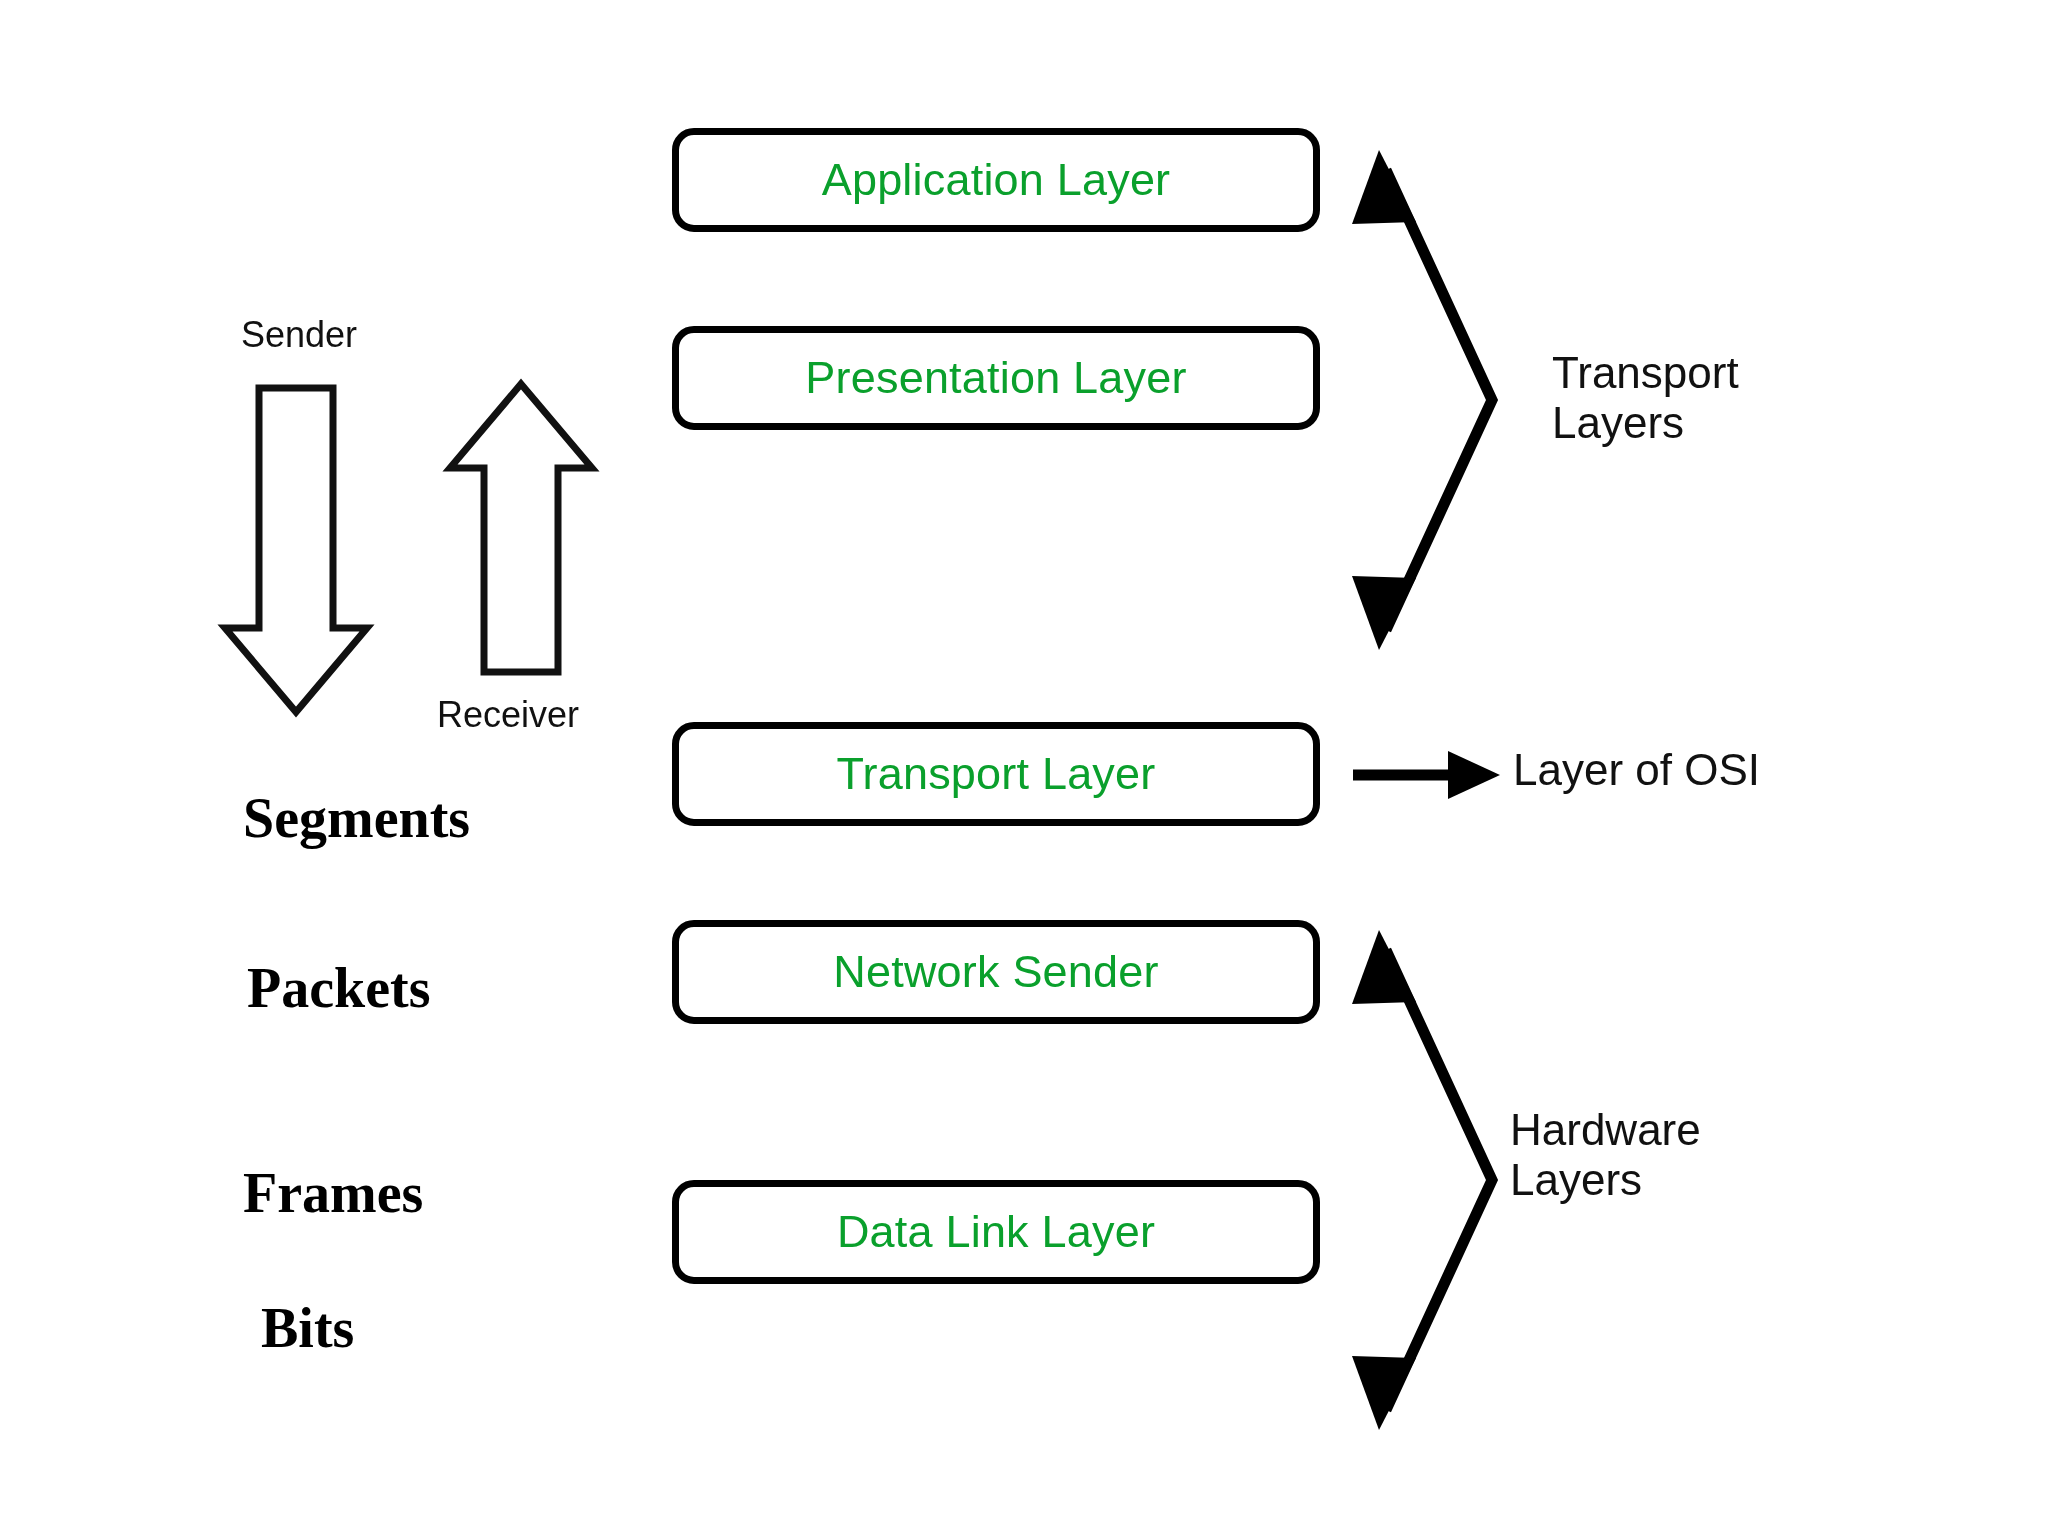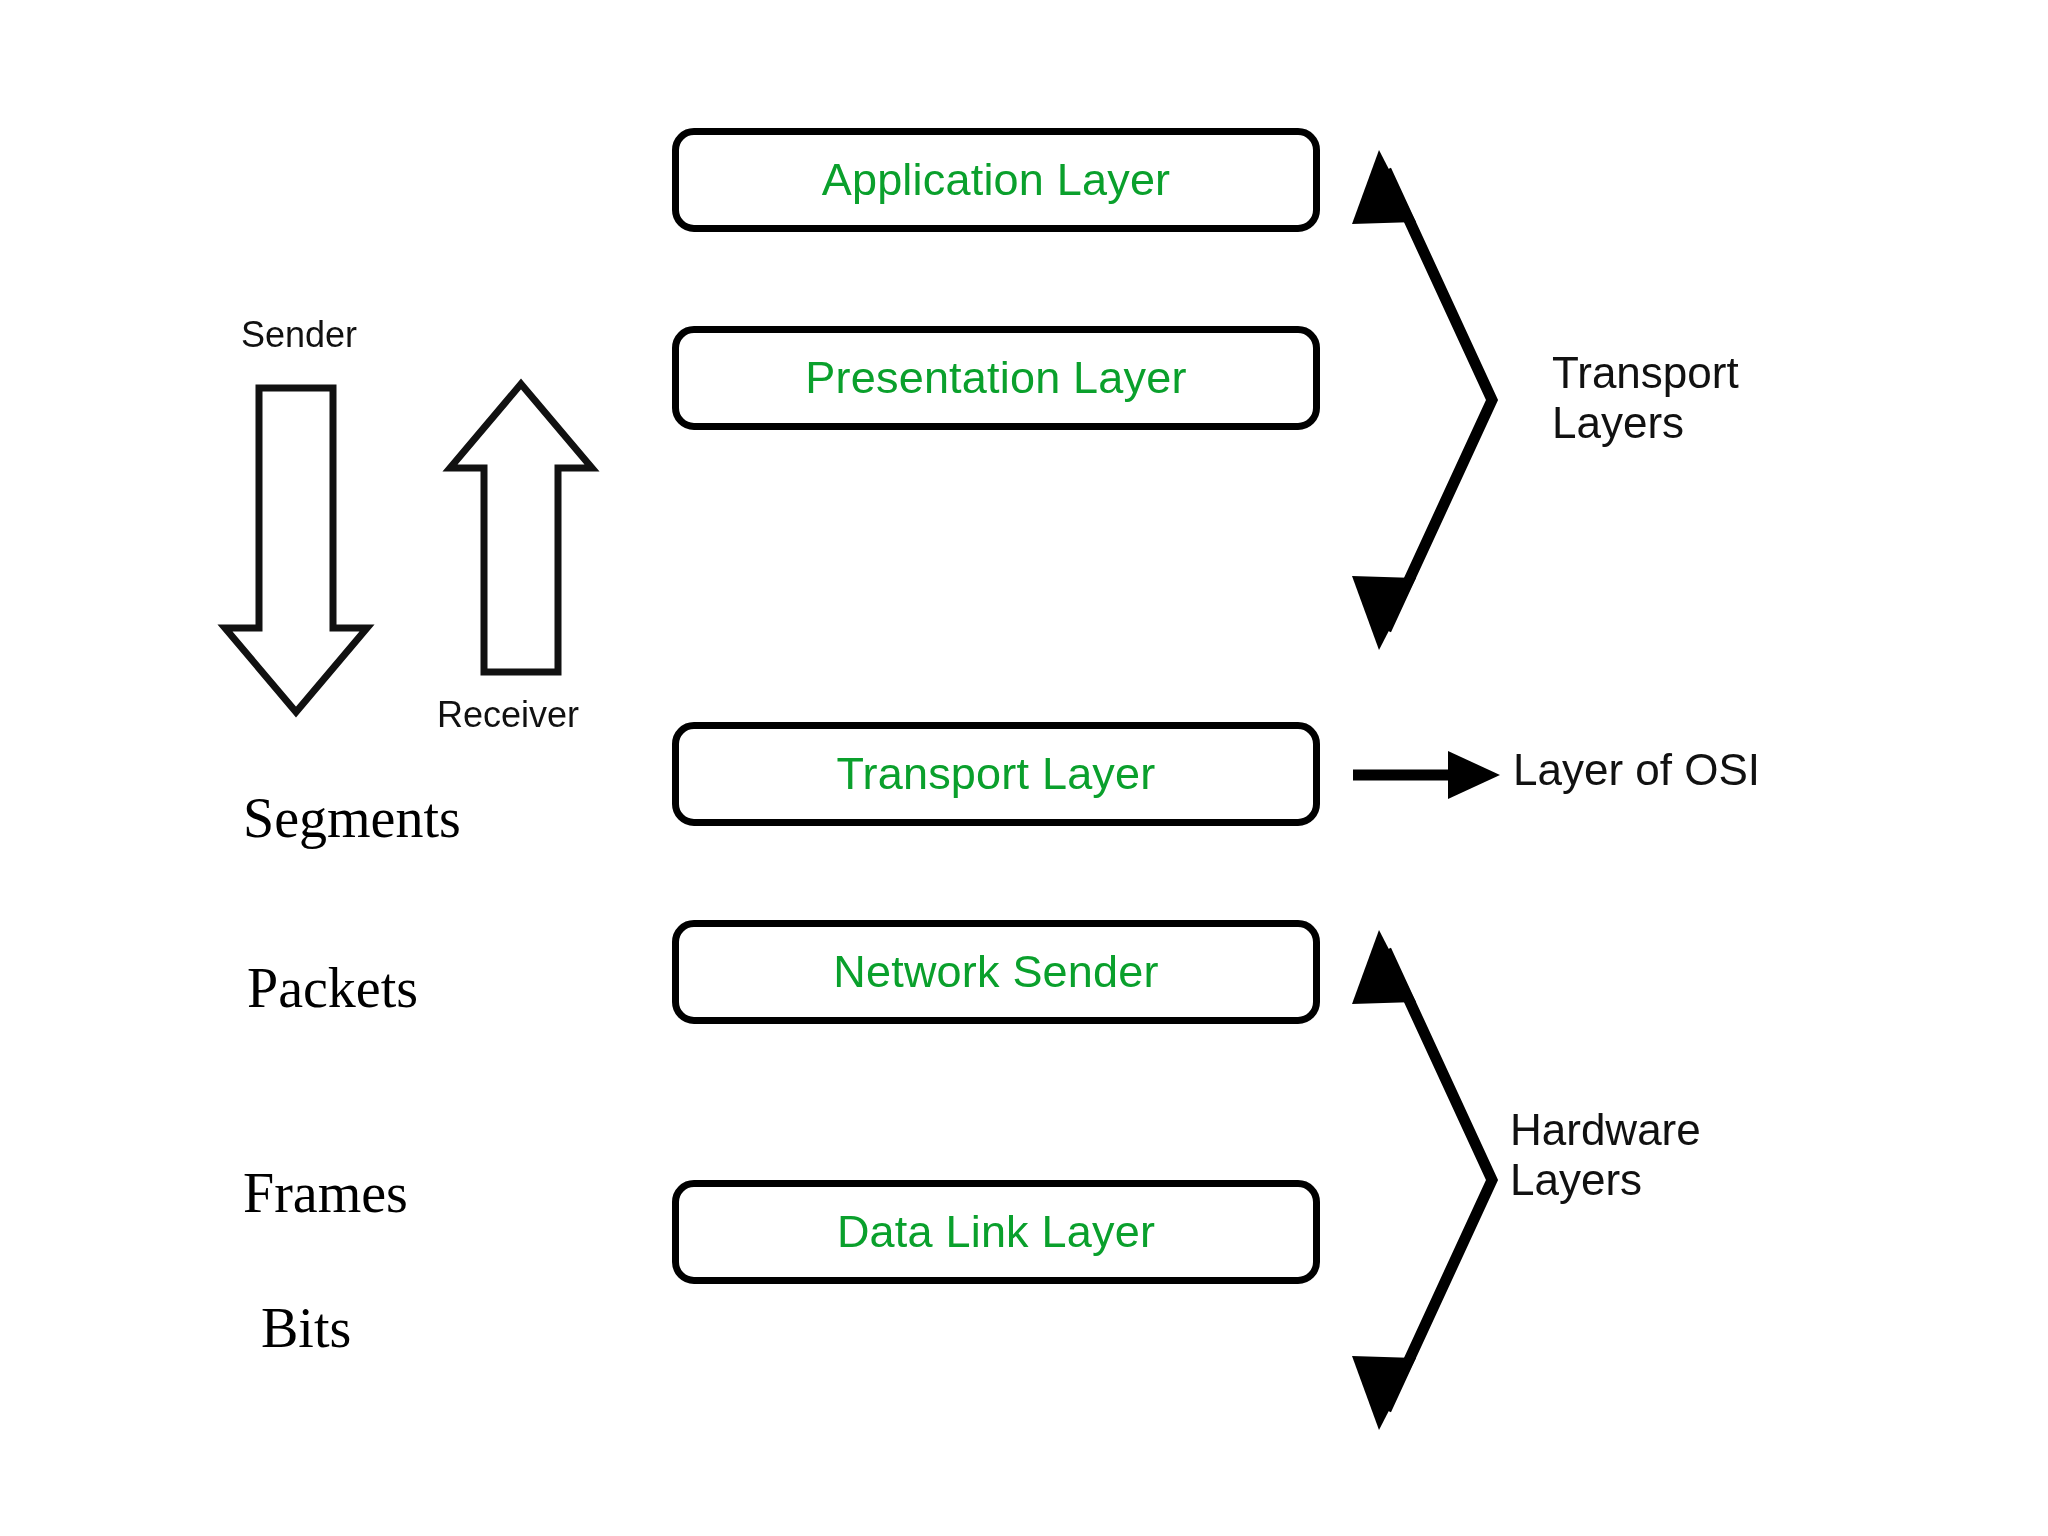--- a/index.html
+++ b/index.html
@@ -39,21 +39,21 @@
     color: #0aa02c;
     letter-spacing: 0.2px;
     white-space: nowrap;
   }
 
   
   .unit-label {
     position: absolute;
     font-family: "Liberation Serif", serif;
     font-size: 56px;
-    font-weight: 400;
+    font-weight: 700;
     color: #000000;
     white-space: nowrap;
   }
 
   
   .side-label {
     position: absolute;
     font-family: "Liberation Sans", sans-serif;
     font-size: 36px;
     font-weight: 400;

